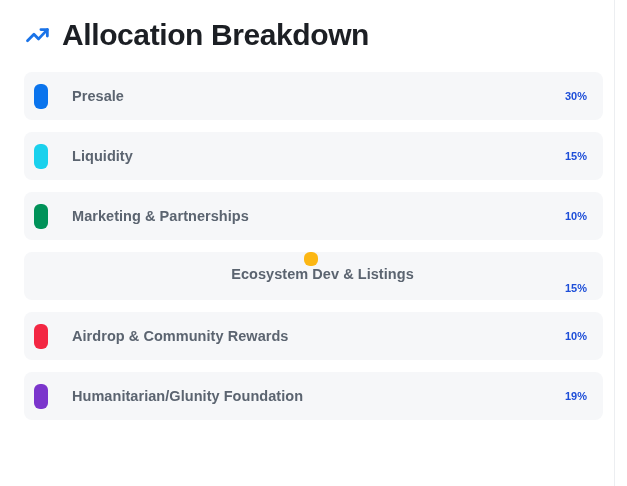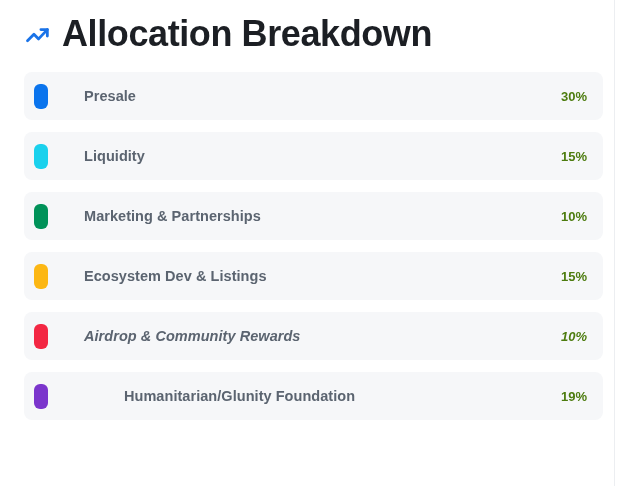--- a/index.html
+++ b/index.html
@@ -36,21 +36,21 @@
   }
   .trend-icon {
     width: 28px;
     height: 28px;
     flex: 0 0 28px;
     display: block;
     position: relative;
     top: 2px;
   }
   .card-title {
-    font-size: 36px;
+    font-size: 30px;
     font-weight: 700;
     letter-spacing: -0.4px;
     color: #1c1f24;
     line-height: 1.1;
     white-space: nowrap;
   }
 
   
   .alloc-list {
     padding: 18px 11px 0 24px;
@@ -67,32 +67,32 @@
     box-sizing: border-box;
   }
   .swatch {
     width: 14px;
     height: 25px;
     border-radius: 6px;
     flex: 0 0 14px;
     background: #cccccc;
   }
   .alloc-label {
-    margin-left: 36px;
+    margin-left: 24px;
     font-size: 14.5px;
     font-weight: 600;
     color: #5b6470;
     white-space: nowrap;
     letter-spacing: 0.05px;
   }
   .alloc-value {
     margin-left: auto;
-    font-size: 13px;
+    font-size: 11px;
     font-weight: 700;
-    color: #4d7c0f;
+    color: #1d4ed8;
     white-space: nowrap;
   }
 </style>
 </head>
 <body>
 
 <div class="card">
 
   <div class="card-header">
     <span class="trend-icon">
@@ -117,33 +117,33 @@
       <span class="alloc-label">Liquidity</span>
       <span class="alloc-value">15%</span>
     </div>
 
     <div class="alloc-row" style="background: rgb(246, 247, 249); justify-content: center;">
       <span class="swatch" style="background: rgb(0, 146, 89);"></span>
       <span class="alloc-label">Marketing &amp; Partnerships</span>
       <span class="alloc-value">10%</span>
     </div>
 
-    <div class="alloc-row" style="background: rgb(246, 247, 249);">
+    <div class="alloc-row" style="background: rgb(246, 247, 249); flex-direction: column;">
       <span class="swatch" style="background: rgb(252, 183, 20);"></span>
       <span class="alloc-label">Ecosystem Dev &amp; Listings</span>
       <span class="alloc-value">15%</span>
     </div>
 
-    <div class="alloc-row" style="background: rgb(246, 247, 249); font-style: italic;">
+    <div class="alloc-row" style="background: rgb(246, 247, 249);">
       <span class="swatch" style="background: rgb(243, 39, 67);"></span>
       <span class="alloc-label">Airdrop &amp; Community Rewards</span>
       <span class="alloc-value">10%</span>
     </div>
 
-    <div class="alloc-row" style="background: rgb(246, 247, 249); gap: 40px;">
+    <div class="alloc-row" style="background: rgb(246, 247, 249);">
       <span class="swatch" style="background: rgb(123, 53, 204);"></span>
       <span class="alloc-label">Humanitarian/Glunity Foundation</span>
       <span class="alloc-value">19%</span>
     </div>
 
 
   </div>
 </div>
 
 </body></html>

